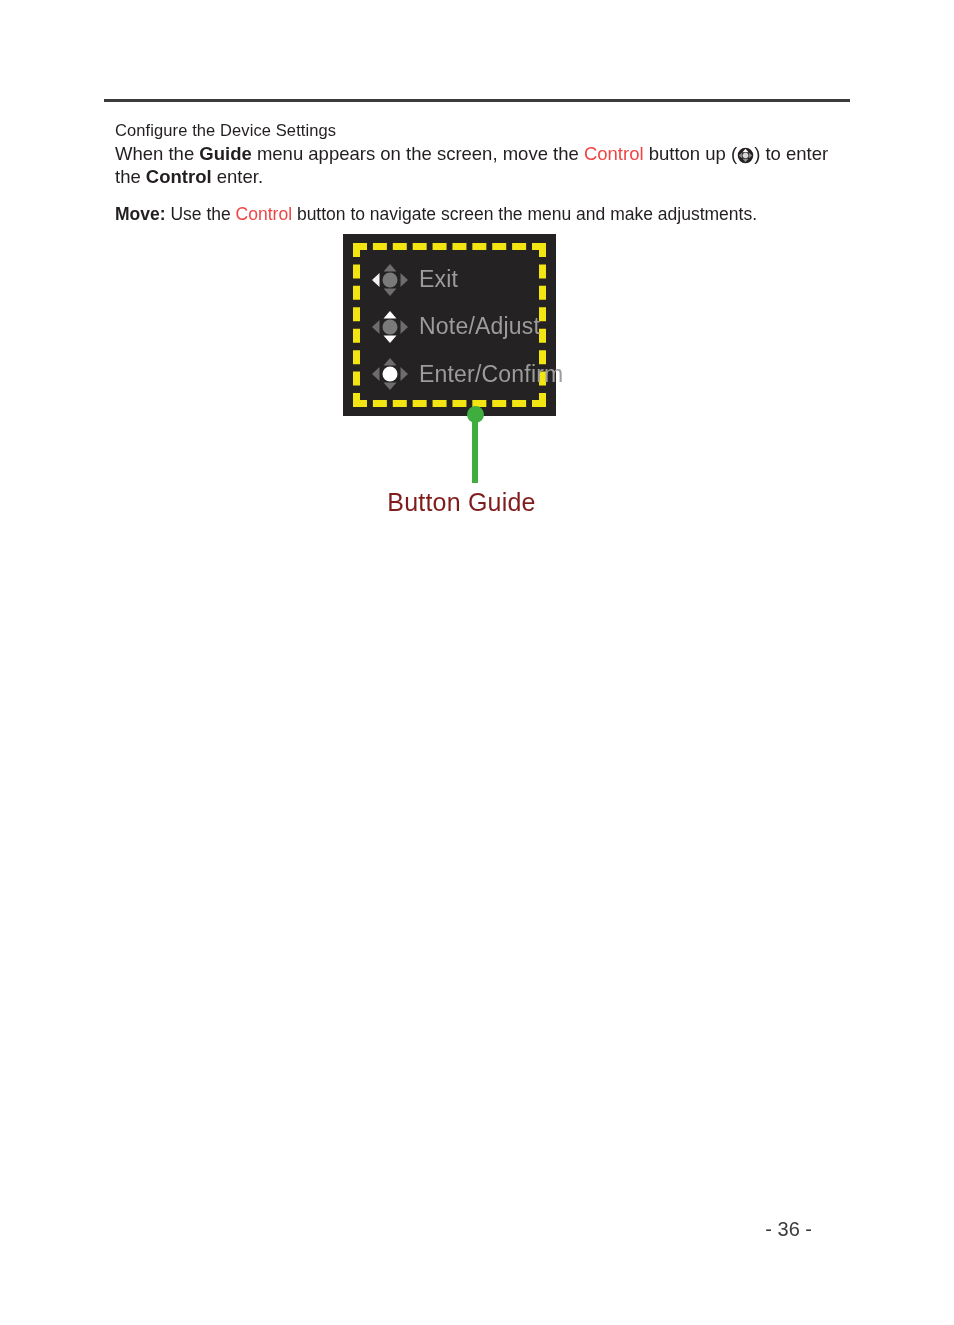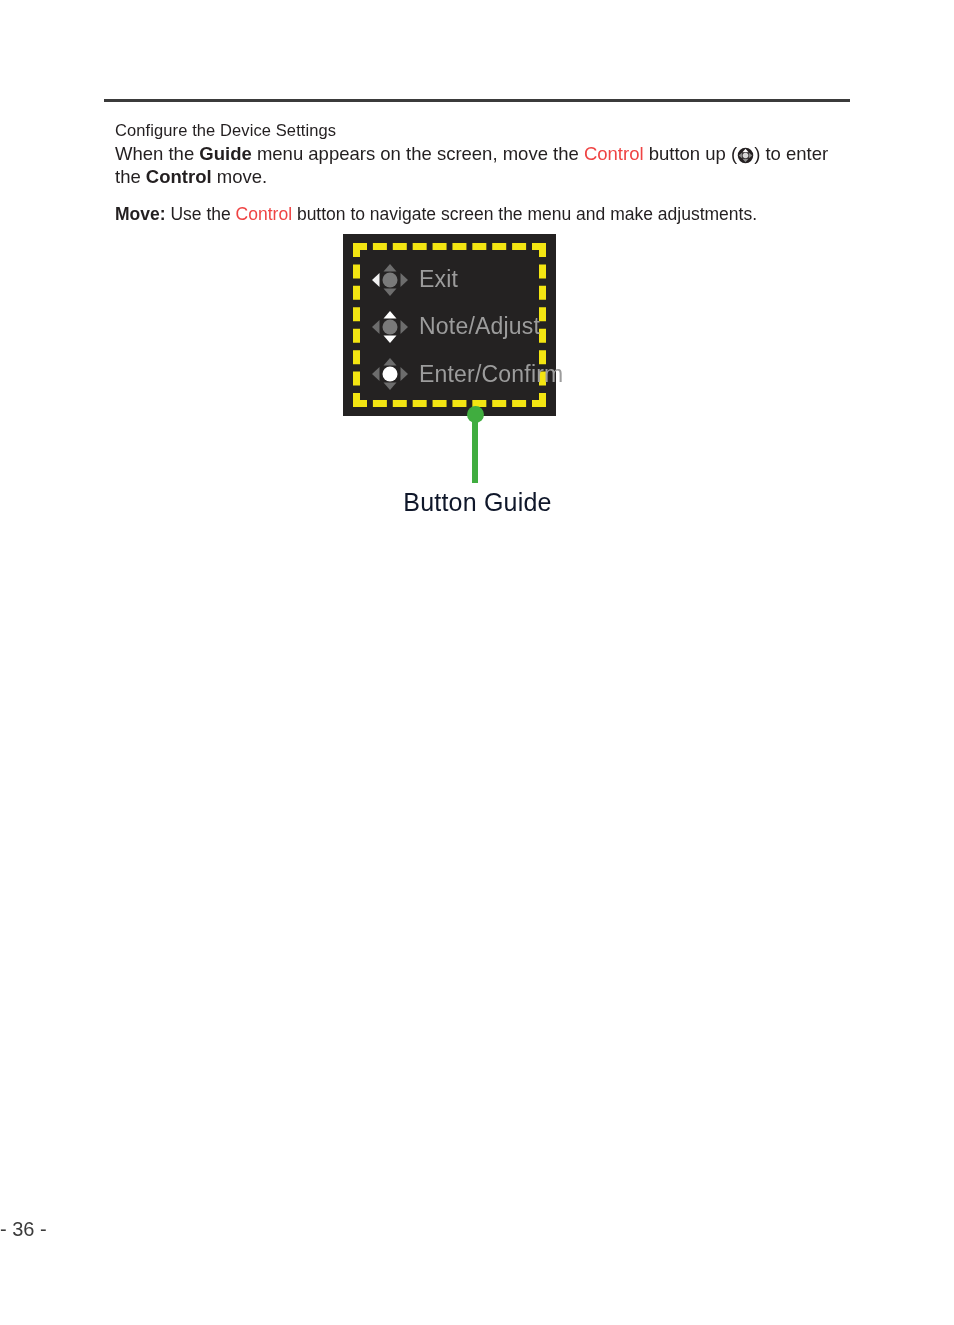--- a/index.html
+++ b/index.html
@@ -131,36 +131,36 @@
   .callout-line {
     position: absolute;
     left: 472px;
     top: 413px;
     width: 6px;
     height: 70px;
     background: #40ad3f;
   }
   .callout-label {
     position: absolute;
-    left: 343px;
+    left: 327px;
     top: 488px;
     width: 269px;
     text-align: center;
     font-size: 25px;
-    color: #0f172a;
+    color: #7f1d1d;
     letter-spacing: 0.2px;
   }
 
   
   .page-number {
     position: absolute;
     left: 0;
     top: 1218px;
     width: 812px;
-    text-align: left;
+    text-align: right;
     font-size: 20px;
     color: #3b3b3b;
   }
 </style>
 </head>
 <body>
 
 <div class="header-rule"></div>
 
 <div class="doc-body">
@@ -170,21 +170,21 @@
   <p class="para">
     <span>When the </span><span class="b">Guide</span><span> menu appears on the screen, move the </span><span class="ctrl">Control</span><span> button up (</span><span class="inline-dpad">
       <svg viewBox="0 0 34 34" width="17" height="17" aria-hidden="true">
         <circle cx="17" cy="17" r="15.5" fill="#231f20"></circle>
         <polygon points="17,3.5 23,10.5 11,10.5" fill="#ffffff"></polygon>
         <polygon points="17,30.5 23,23.5 11,23.5" fill="#8b8b8b"></polygon>
         <polygon points="3.5,17 10.5,11 10.5,23" fill="#8b8b8b"></polygon>
         <polygon points="30.5,17 23.5,11 23.5,23" fill="#8b8b8b"></polygon>
         <circle cx="17" cy="17" r="5.6" fill="#d8d8d8"></circle>
       </svg>
-    </span><span>) to enter the </span><span class="b">Control</span><span> move.</span>
+    </span><span>) to enter the </span><span class="b">Control</span><span> enter.</span>
   </p>
 
   <p class="para note">
     <span class="b">Move:</span><span> Use the </span><span class="ctrl">Control</span><span> button to navigate screen the menu and make adjustments.</span>
   </p>
 
 </div>
 
 <div class="osd-wrap">
   <div class="osd-box"></div>

